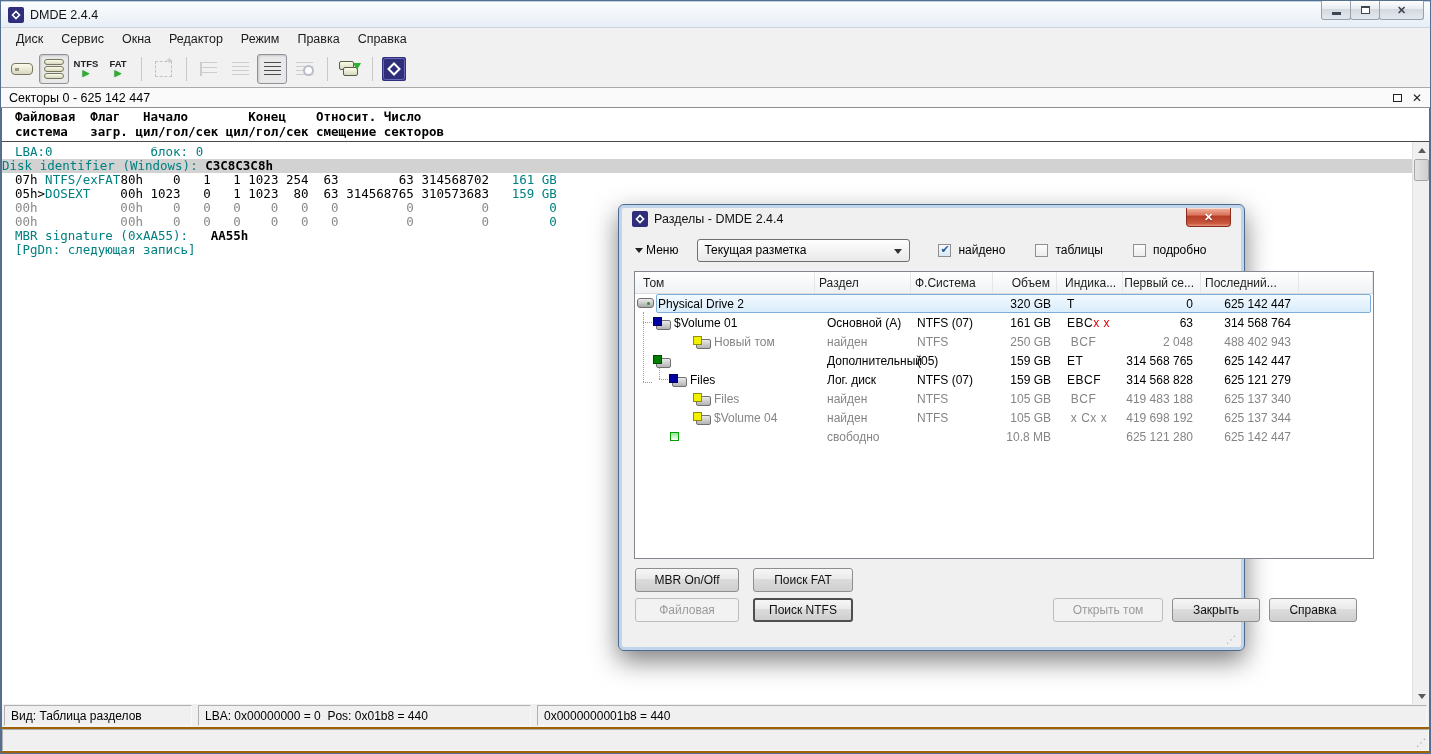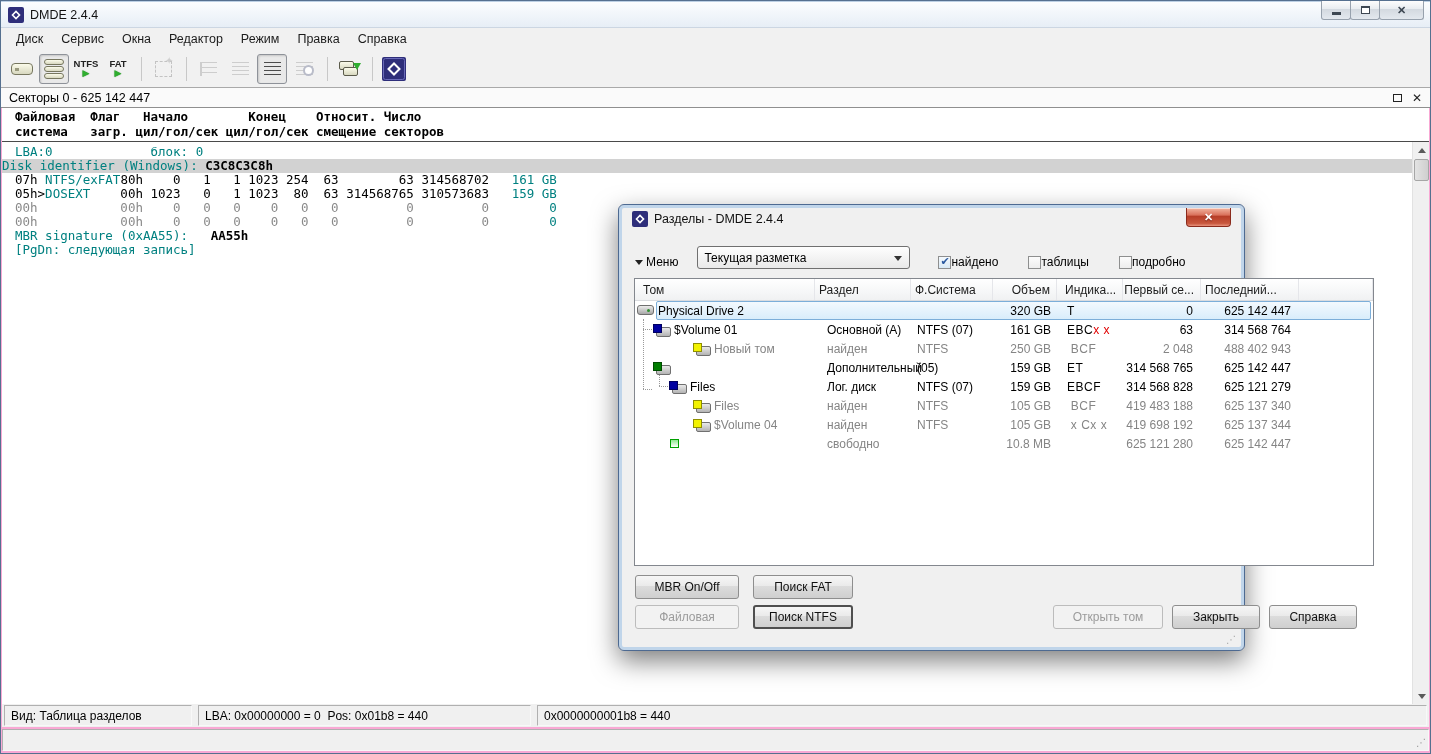--- a/index.html
+++ b/index.html
@@ -1,19 +1,19 @@
 <!DOCTYPE html>
 <html><head>
 <meta charset="utf-8">
 <style>
   * { margin:0; padding:0; box-sizing:border-box; }
   html,body { width:1431px; height:754px; overflow:hidden; background:#6d83a0; }
   body { font-family:"Liberation Sans", sans-serif; font-size:12px; color:#000; }
 
-  #main-window { position:absolute; inset:0; background:#f9a8d4; border:1px solid #55708f; }
+  #main-window { position:absolute; inset:0; background:#a16207; border:1px solid #55708f; }
 
   
   .titlebar { height:27px; background:linear-gradient(#fbfdfe,#e7eef6); border-top:1px solid #bcd0e4;
               border-bottom:1px solid #ccd6e2; display:flex; align-items:center; padding-left:7px; gap:6px; }
   .titlebar .ttl { font-size:12.5px; color:#111; }
   .win-btns { position:absolute; top:0; right:6px; display:flex; }
   .wbtn { width:30px; height:19px; border:1px solid #97a1ad; border-top:none; background:linear-gradient(#fdfdfd,#e8ecf0 45%,#d3d9e0 46%,#e3e8ee);
           border-radius:0 0 3px 3px; display:flex; align-items:center; justify-content:center; margin-left:-1px; }
   .wbtn.close { width:45px; }
   .glyph-min { width:9px; height:3px; background:#3d4752; margin-top:6px; }
@@ -83,28 +83,28 @@
   
   .dialog { position:absolute; left:617px; top:203px; width:627px; height:447px; background:#f0f0f0;
             border:1px solid #4e6a91; border-radius:6px;
             box-shadow:inset 0 0 0 3px #c0d5ea, 0 10px 26px rgba(0,0,0,.5); z-index:10; }
   .dlg-titlebar { height:28px; display:flex; align-items:center; padding-left:13px; gap:6px; position:relative; }
   .dlg-title { font-size:12.5px; color:#111; }
   .dlg-close { position:absolute; right:13px; top:3px; width:45px; height:19px; border:1px solid #8a2a1c; border-top:none; border-radius:0 0 4px 4px;
                background:linear-gradient(#f2b5a0,#d9705a 40%,#b63d27 45%,#c8573d 85%,#e8927c);
                color:#fff; font-weight:bold; font-size:11px; display:flex; align-items:center; justify-content:center;
                text-shadow:0 1px 1px #7e1f10; box-shadow:inset 0 1px 0 rgba(255,255,255,.55); }
-  .dlg-controls { display:flex; align-items:flex-end; margin:12px 16px 9px; height:24px; }
+  .dlg-controls { display:flex; align-items:center; margin:5px 16px 9px; height:24px; }
   .menu-drop { display:flex; align-items:center; gap:3px; font-size:12px; }
   .menu-drop .tri { width:0; height:0; border-left:4px solid transparent; border-right:4px solid transparent; border-top:5px solid #222; }
   .combo { margin-left:19px; width:213px; height:23px; border:1px solid #707070; border-radius:3px;
            background:linear-gradient(#fefefe,#e9e9e9); display:flex; align-items:center; padding:0 6px; position:relative; }
   .combo .cval { font-size:12px; }
   .combo .ctri { position:absolute; right:7px; top:9px; width:0; height:0; border-left:4px solid transparent; border-right:4px solid transparent; border-top:5px solid #333; }
-  .dcheck { display:flex; align-items:center; gap:0; font-size:12px; }
+  .dcheck { display:flex; align-items:center; gap:7px; font-size:12px; }
   .cb1 { margin-left:28px; } .cb2 { margin-left:30px; } .cb3 { margin-left:30px; }
   .cbox { width:13px; height:13px; border:1px solid #8e8f8f; background:linear-gradient(#fcfcfc,#ededed); position:relative; }
   .dcheck.on .cbox { background:linear-gradient(#f4f9fd,#d9e9f5); }
   .dcheck.on .cbox::after { content:"✔"; position:absolute; left:1px; top:-2px; font-size:11px; color:#2c5aa0; }
 
   
   .dlg-list { margin-left:15px; width:740px; height:288px; background:#fff; border:1px solid #83878e; position:relative; overflow:hidden; }
   .pgrid { display:grid; grid-template-columns:180px 96px 82px 64px 66px 78px 98px 1fr; }
   .phead { height:22px; background:linear-gradient(#ffffff,#f6f7f8 60%,#f0f1f2); border-bottom:1px solid #dadce0; }
   .hcell { display:flex; align-items:center; border-right:1px solid #e5e6ea; padding:0 4px; color:#1d1d1d; white-space:nowrap; overflow:hidden; }

